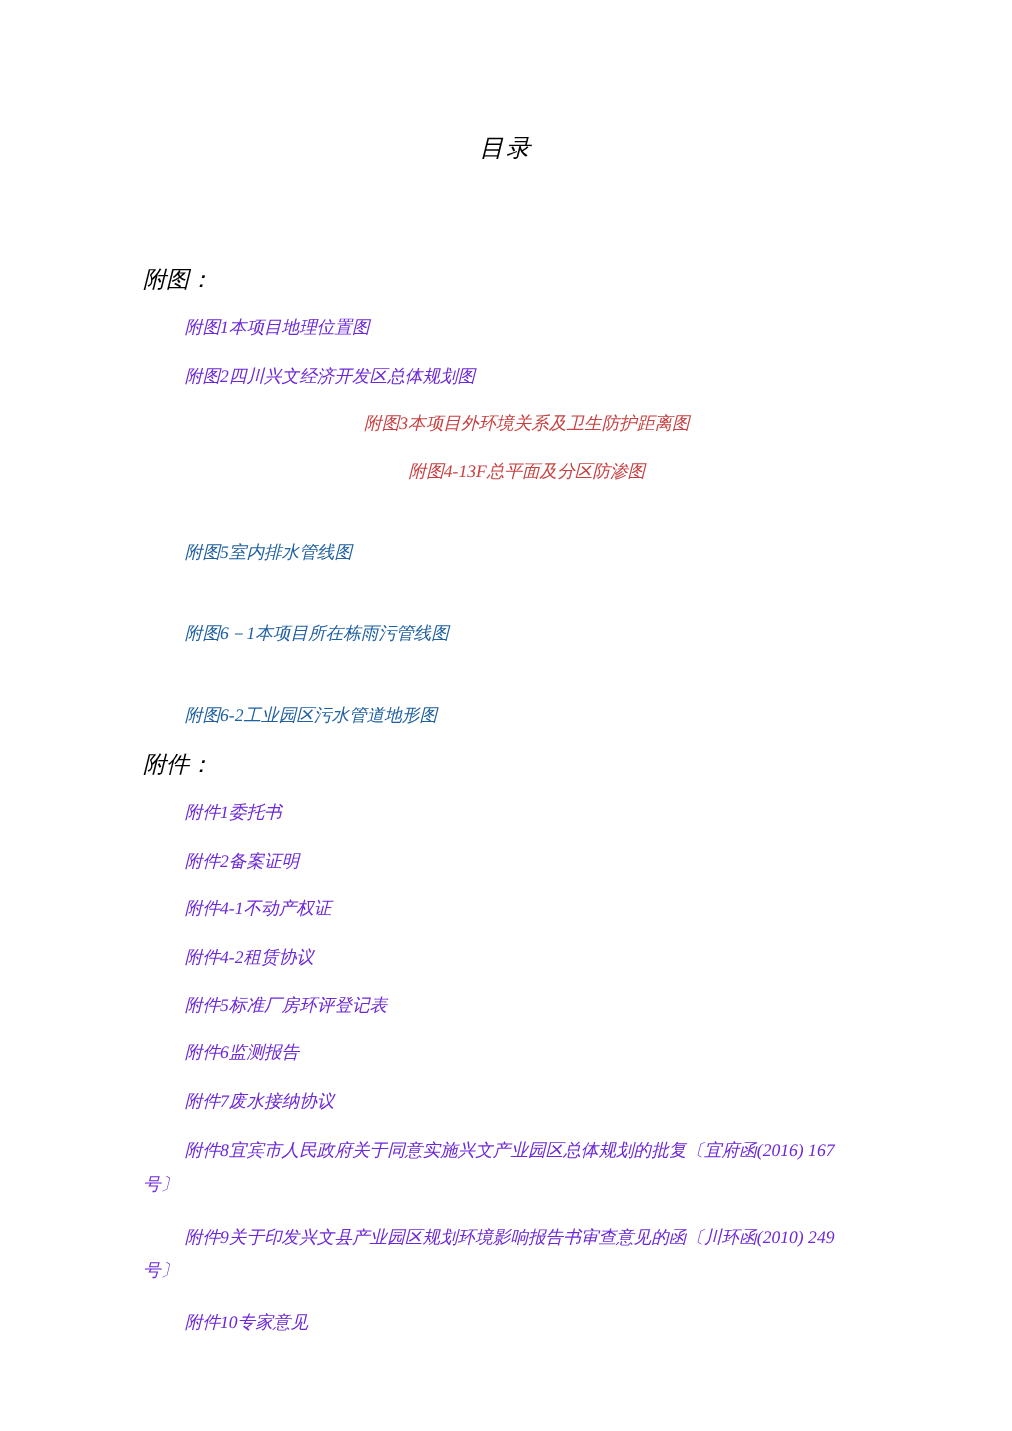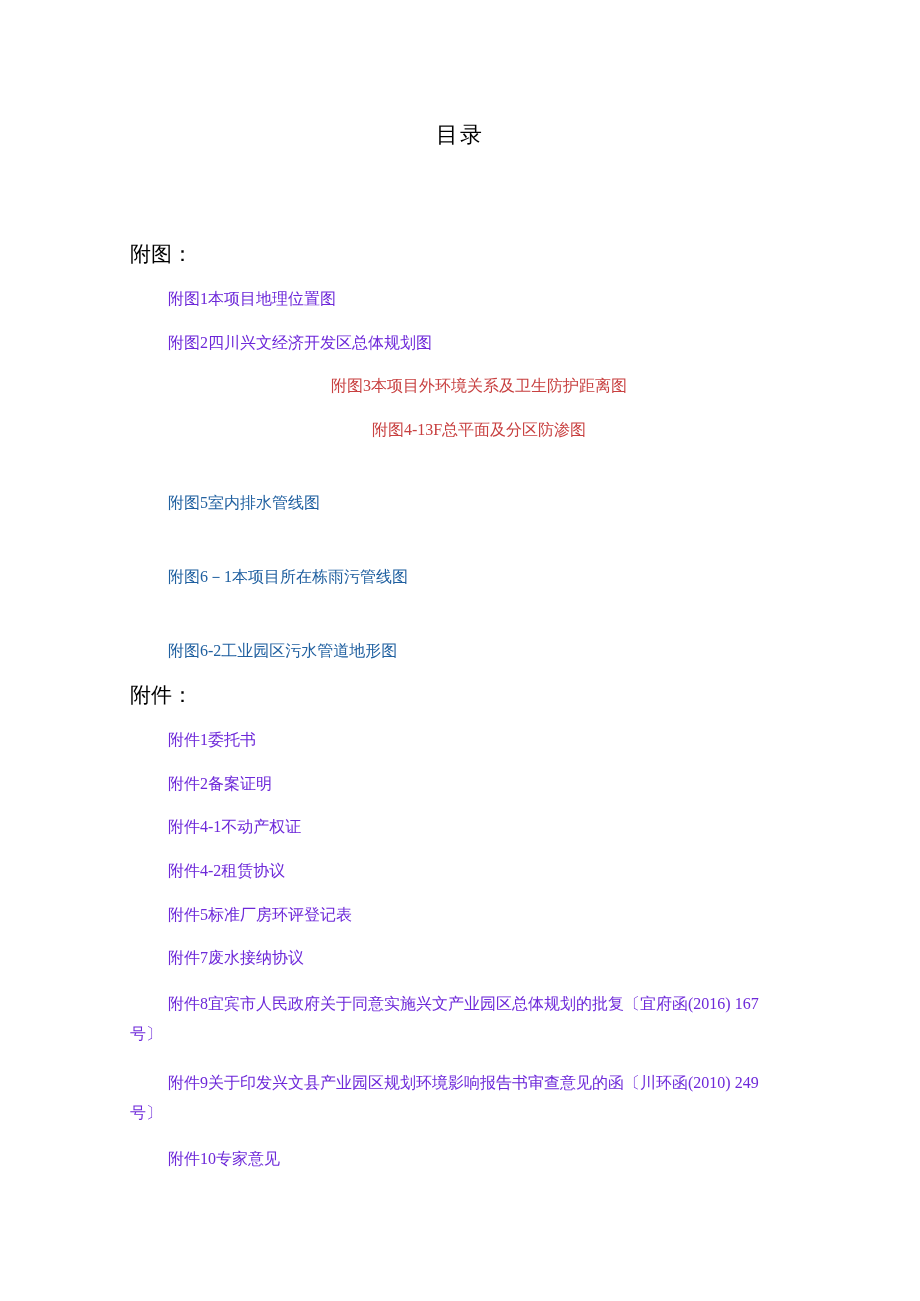--- a/index.html
+++ b/index.html
@@ -1,18 +1,19 @@
 <!DOCTYPE html>
 <html><head>
   <meta charset="utf-8">
   <style>
     * {
       margin: 0;
       padding: 0;
       box-sizing: border-box;
+      font-style: italic;
     }
     body {
       width: 920px;
       height: 1301px;
       background: #ffffff;
       font-family: "SimSun", "宋体", serif;
       font-size: 16px;
       color: #000000;
       padding: 120px 130px 80px 130px;
     }
@@ -67,17 +68,18 @@
   <div class="item blue">附图6-2工业园区污水管道地形图</div>
 </div>
 
 <div>
   <div class="section-label">附件：</div>
   <div class="item black">附件1委托书</div>
   <div class="item black">附件2备案证明</div>
   <div class="item black">附件4-1不动产权证</div>
   <div class="item black">附件4-2租赁协议</div>
   <div class="item black">附件5标准厂房环评登记表</div>
+  <div class="item black">附件6监测报告</div>
   <div class="item black">附件7废水接纳协议</div>
   <div class="item-wrap black">附件8宜宾市人民政府关于同意实施兴文产业园区总体规划的批复〔宜府函(2016) 167号〕</div>
   <div class="item-wrap black">附件9关于印发兴文县产业园区规划环境影响报告书审查意见的函〔川环函(2010) 249号〕</div>
   <div class="item black">附件10专家意见</div>
 </div>
 
 </body></html>

